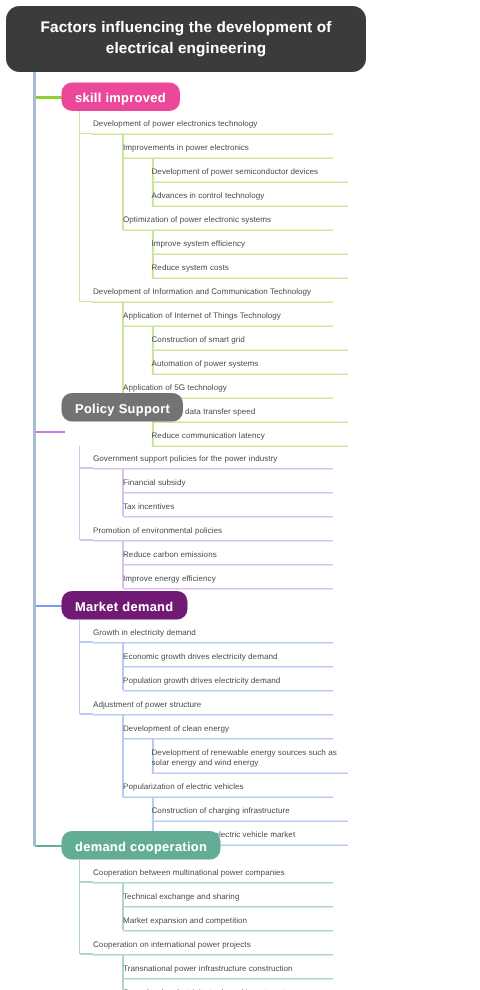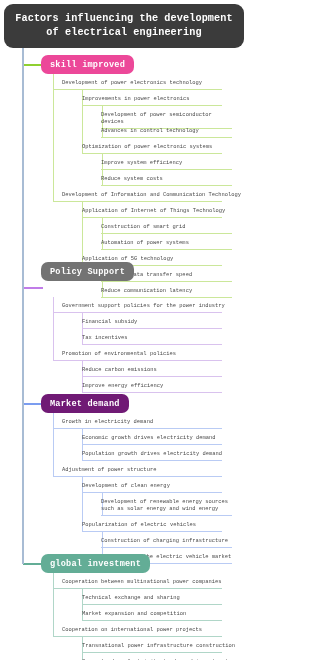--- a/index.html
+++ b/index.html
@@ -3,21 +3,21 @@
 <meta charset="utf-8">
 <style>
   html,body{margin:0;padding:0;}
   body{
     width:310px;height:660px;
     background:#ffffff;
     font-family:"Liberation Sans","DejaVu Sans",sans-serif;
     overflow:hidden;
     position:relative;
   }
-  #map{position:absolute;inset:0;width:310px;height:660px;font-family:Liberation Mono, monospace;}
+  #map{position:absolute;inset:0;width:310px;height:660px;}
 
   
   .root-node{
     position:absolute;
     left:4px; top:4px;
     width:240px; height:44px;
     background:#3b3b3b;
     border-radius:9px;
     color:#ffffff;
     font-size:10.2px;
@@ -163,21 +163,21 @@
       <div class="topic" style="left: 62px; top: 419px; width: 160px; border-bottom: 1px solid rgb(185, 203, 244);"><span>Growth in electricity demand</span></div>
       <div class="topic" style="left: 82px; top: 435px; width: 140px; border-bottom: 1px solid rgb(185, 203, 244);"><span>Economic growth drives electricity demand</span></div>
       <div class="topic" style="left: 82px; top: 451px; width: 140px; border-bottom: 1px solid rgb(185, 203, 244);"><span>Population growth drives electricity demand</span></div>
       <div class="topic" style="left: 62px; top: 467px; width: 160px; border-bottom: 1px solid rgb(185, 203, 244);"><span>Adjustment of power structure</span></div>
       <div class="topic" style="left: 82px; top: 483px; width: 140px; border-bottom: 1px solid rgb(185, 203, 244);"><span>Development of clean energy</span></div>
       <div class="topic wrap" style="left: 101px; top: 499px; width: 131px; border-bottom: 1px solid rgb(185, 203, 244);"><span>Development of renewable energy sources such as solar energy and wind energy</span></div>
       <div class="topic" style="left: 82px; top: 522px; width: 140px; border-bottom: 1px solid rgb(185, 203, 244);"><span>Popularization of electric vehicles</span></div>
       <div class="topic wrap" style="left: 101px; top: 538px; width: 131px; border-bottom: 1px solid rgb(185, 203, 244);"><span>Construction of charging infrastructure</span></div>
       <div class="topic wrap" style="left: 101px; top: 554px; width: 131px; border-bottom: 1px solid rgb(185, 203, 244);"><span>Expansion of the electric vehicle market</span></div>
       <div class="branch-node" style="left: 41px; top: 554px; min-width: 88px; background: rgb(99, 173, 150);">
-        <span>global investment</span>
+        <span>demand cooperation</span>
       </div>
       <div class="topic" style="left: 62px; top: 579px; width: 160px; border-bottom: 1px solid rgb(176, 214, 200);"><span>Cooperation between multinational power companies</span></div>
       <div class="topic" style="left: 82px; top: 595px; width: 140px; border-bottom: 1px solid rgb(176, 214, 200);"><span>Technical exchange and sharing</span></div>
       <div class="topic" style="left: 82px; top: 611px; width: 140px; border-bottom: 1px solid rgb(176, 214, 200);"><span>Market expansion and competition</span></div>
       <div class="topic" style="left: 62px; top: 627px; width: 160px; border-bottom: 1px solid rgb(176, 214, 200);"><span>Cooperation on international power projects</span></div>
       <div class="topic" style="left: 82px; top: 643px; width: 140px; border-bottom: 1px solid rgb(176, 214, 200);"><span>Transnational power infrastructure construction</span></div>
       <div class="topic" style="left: 82px; top: 659px; width: 140px; border-bottom: 1px solid rgb(176, 214, 200);"><span>Cross-border electricity trade and investment;</span></div>
     </div>
 
 </div>

